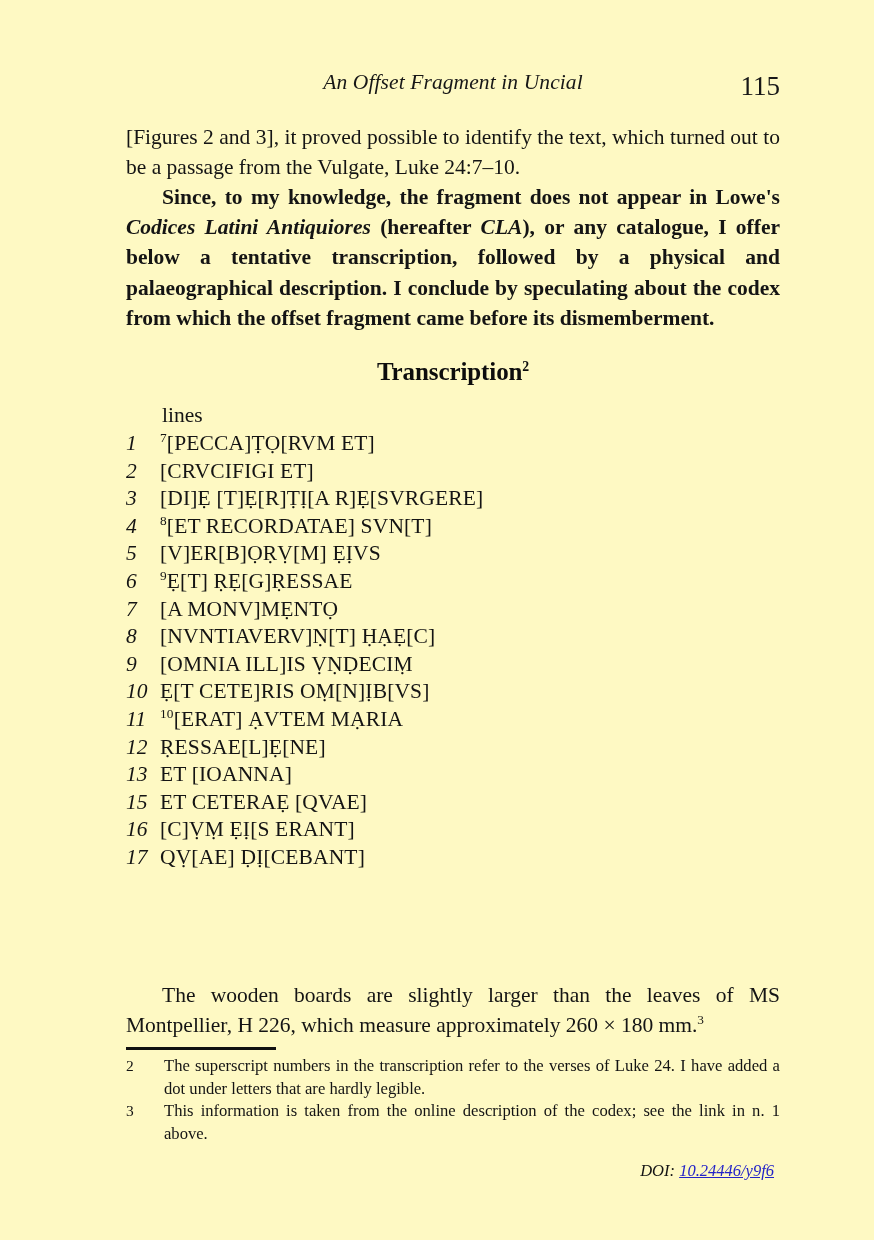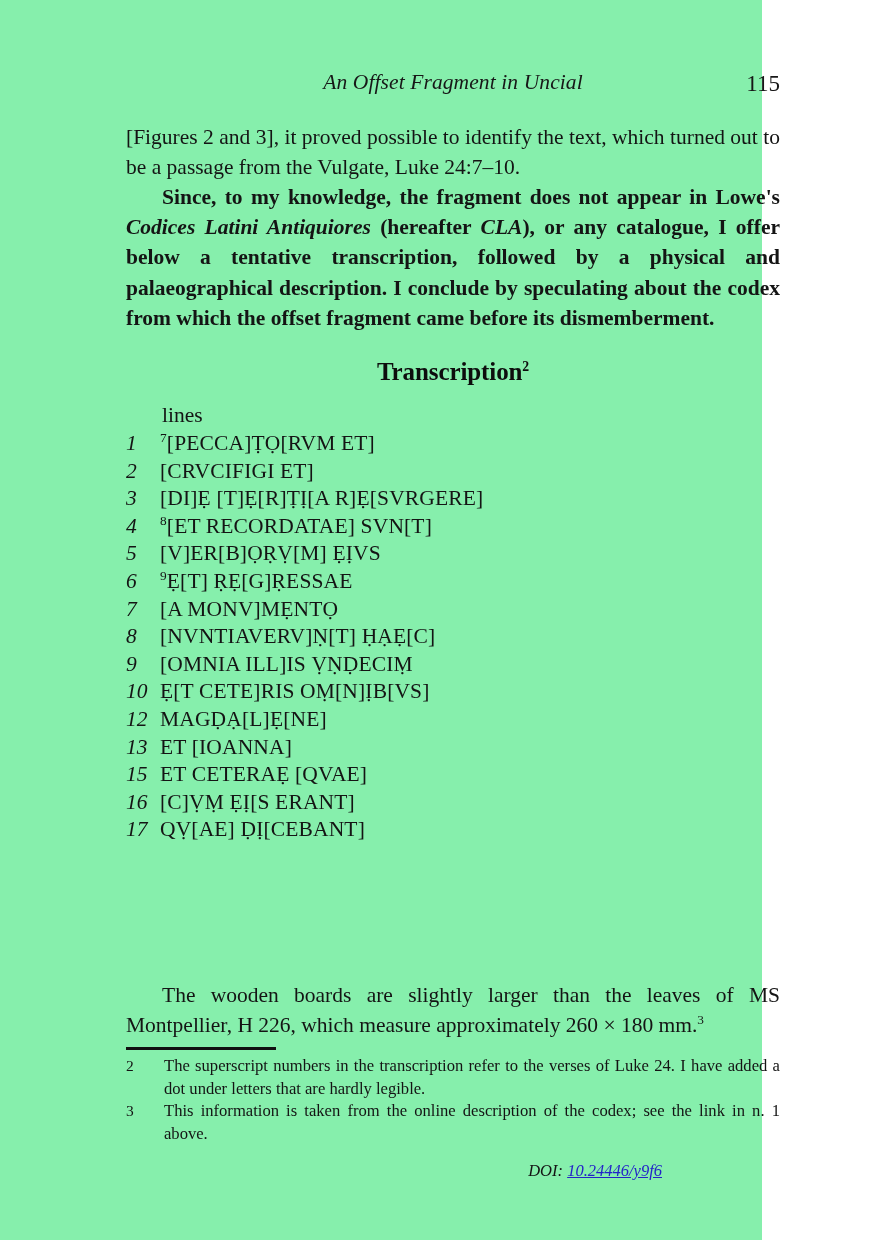--- a/index.html
+++ b/index.html
@@ -12,23 +12,23 @@
     height: 1240px;
     position: relative;
     font-family: "Liberation Serif", "DejaVu Serif", serif;
     color: #1a1a1a;
     overflow: hidden;
   }
 
   .page {
     position: absolute;
     left: 0; top: 0;
-    width: 762px;
+    width: 874px;
     height: 1240px;
-    background: #86efac;
+    background: #fef9c3;
   }
 
   
   .runhead {
     position: absolute;
     left: 126px;
     top: 70px;
     width: 654px;
     height: 30px;
   }
@@ -41,21 +41,21 @@
     font-style: italic;
     font-size: 21.5px;
     letter-spacing: 0.1px;
     color: #171717;
     white-space: nowrap;
   }
   .runhead-folio {
     position: absolute;
     right: 0;
     top: 1px;
-    font-size: 23px;
+    font-size: 27px;
     color: #171717;
   }
 
   
   .col {
     position: absolute;
     left: 126px;
     width: 654px;
   }
 
@@ -236,22 +236,26 @@
           </tr>
           <tr>
             <td class="lnum">9</td>
             <td class="ltext"><span>[OMNIA ILL]IS ṾṆḌECIṂ</span></td>
           </tr>
           <tr>
             <td class="lnum">10</td>
             <td class="ltext"><span>Ẹ[T CETE]RIS OṂ[N]ỊB[VS]</span></td>
           </tr>
           <tr>
+            <td class="lnum">11</td>
+            <td class="ltext"><sup class="vs">10</sup><span>[ERAT] ẠVTEM MẠRIA</span></td>
+          </tr>
+          <tr>
             <td class="lnum">12</td>
-            <td class="ltext"><span>MAGḌẠ[L]Ẹ[NE]</span></td>
+            <td class="ltext"><span>ṚESSAE[L]Ẹ[NE]</span></td>
           </tr>
           <tr>
             <td class="lnum">13</td>
             <td class="ltext"><span>ET [IOANNA]</span></td>
           </tr>
           <tr>
             <td class="lnum">15</td>
             <td class="ltext"><span>ET CETERAẸ [QVAE]</span></td>
           </tr>
           <tr>

